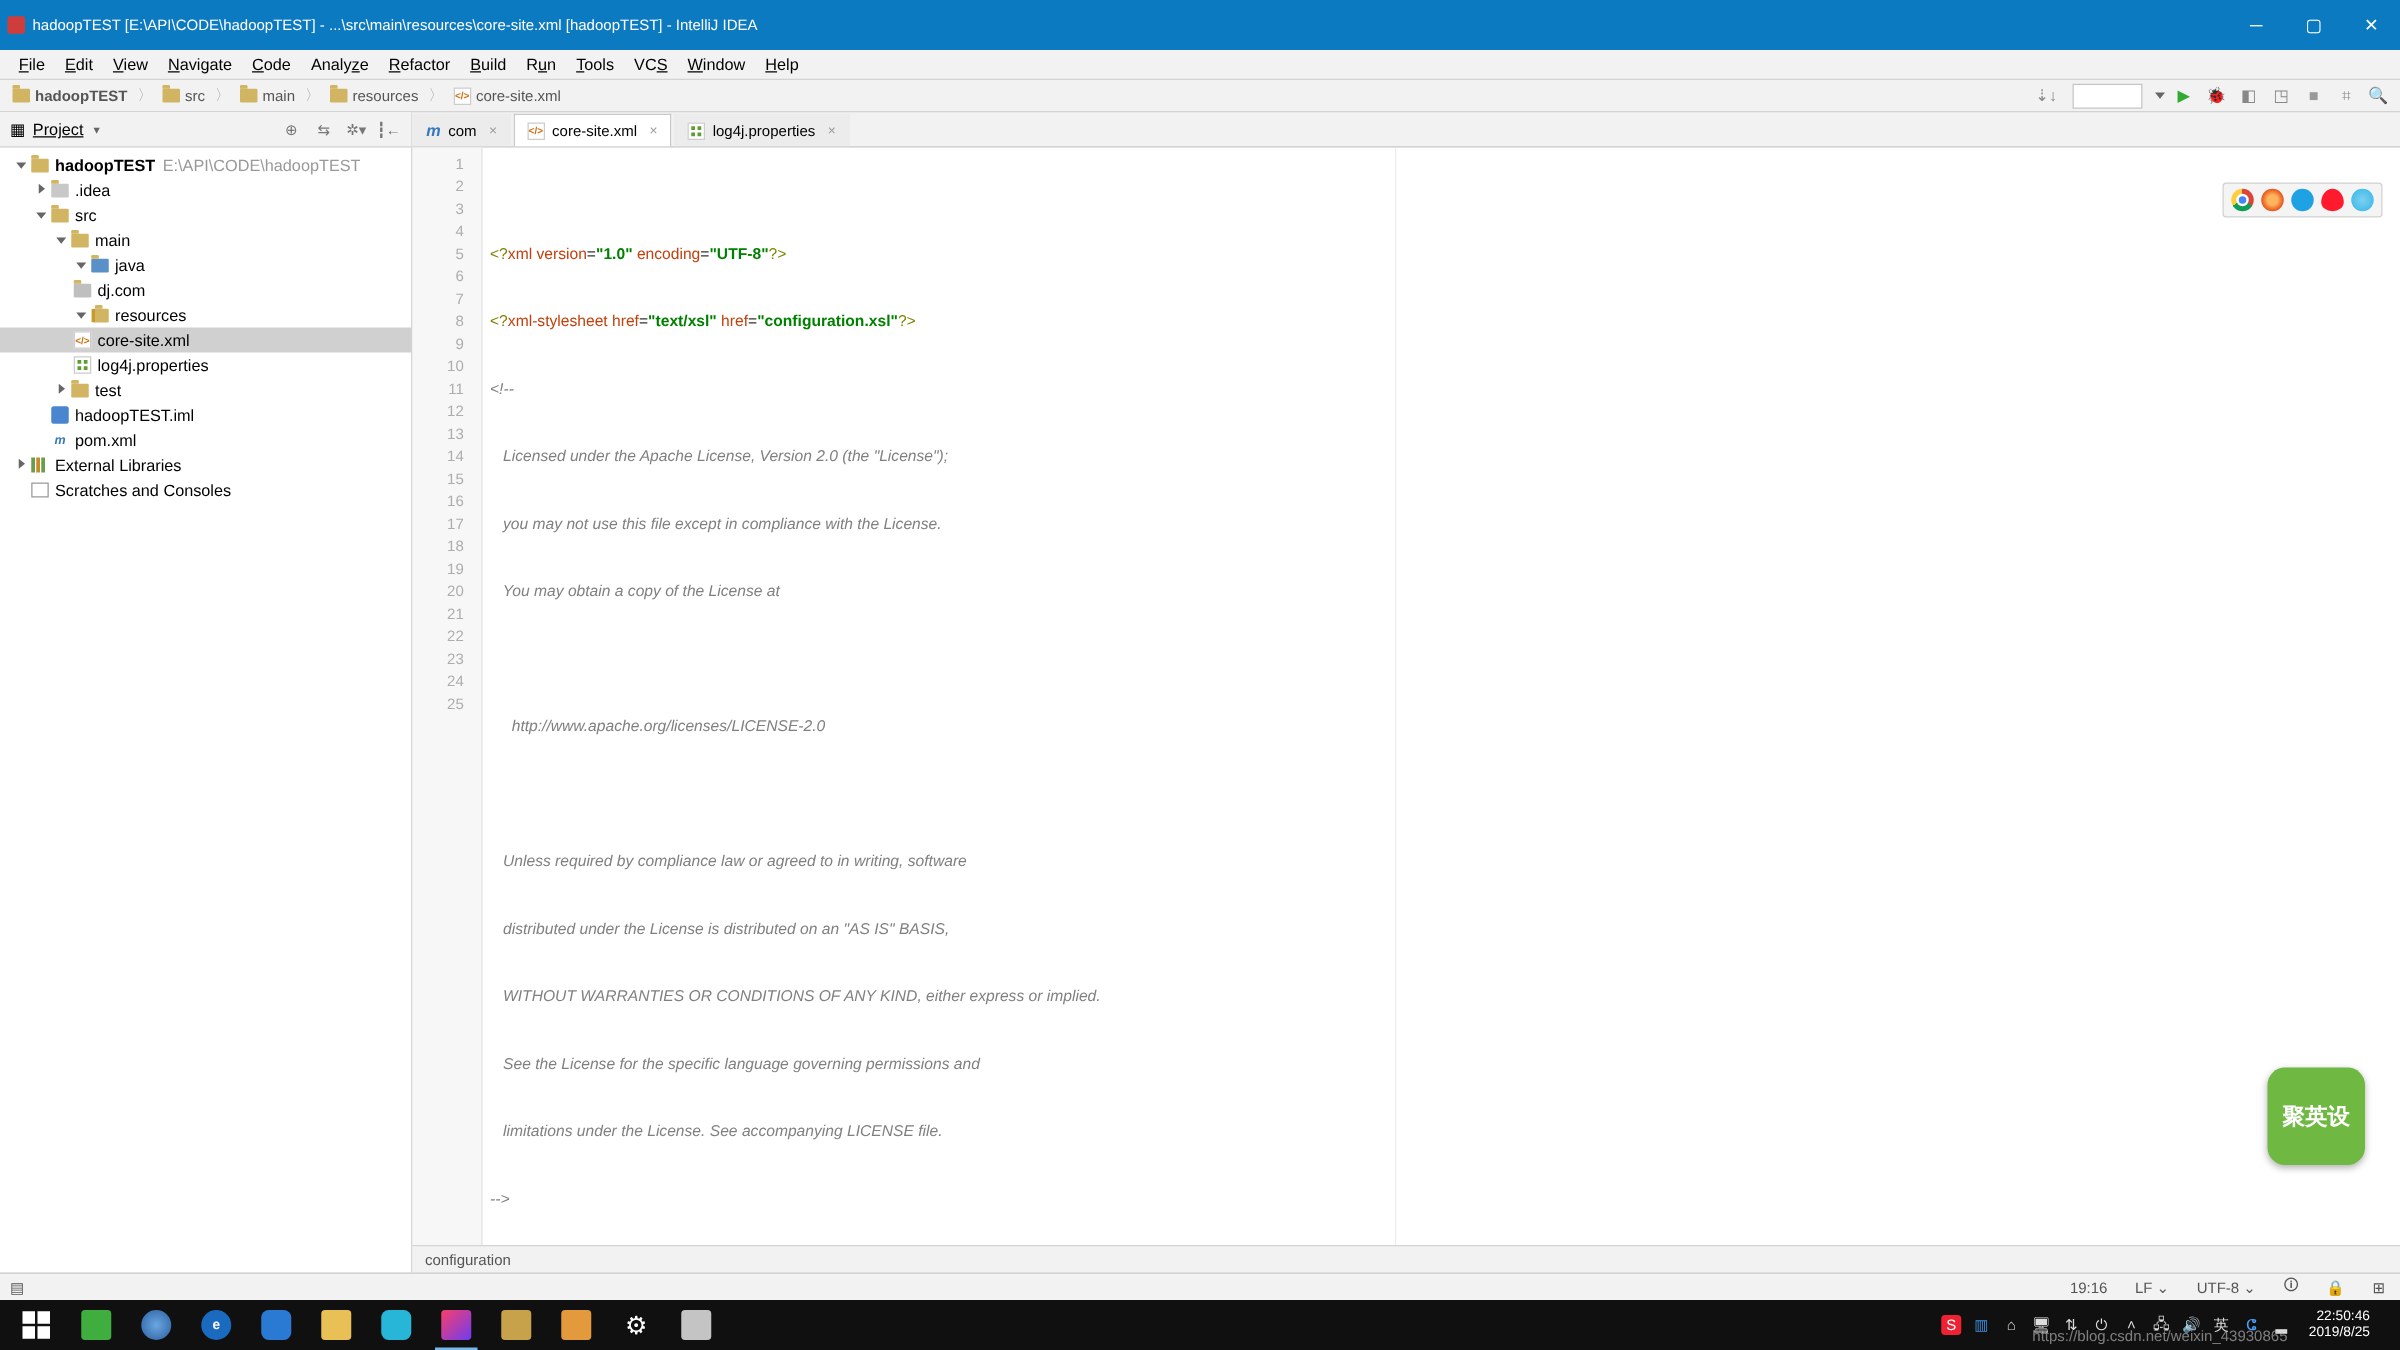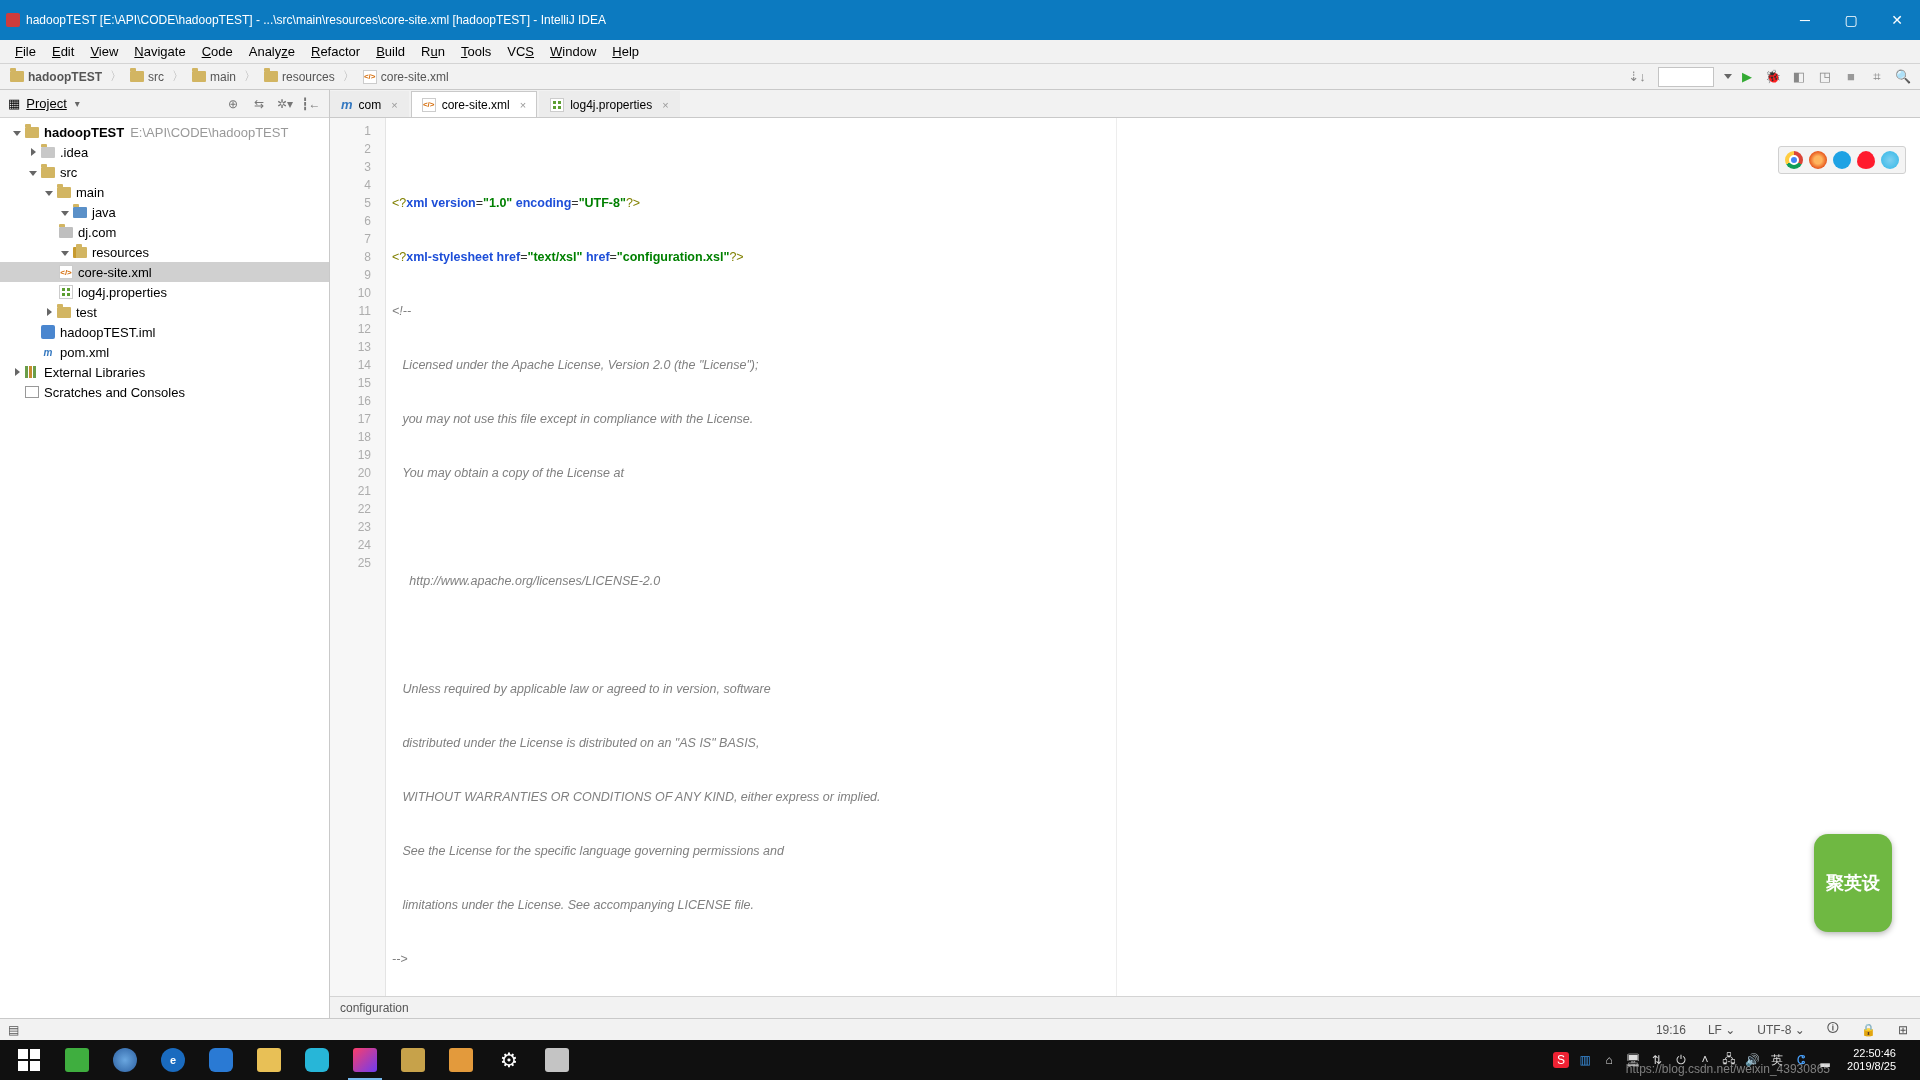--- a/index.html
+++ b/index.html
@@ -61,40 +61,40 @@
     .editor-area{flex:1;display:flex;flex-direction:column;min-width:0;}
     .editor-tabs{height:28px;background:#f2f2f2;border-bottom:1px solid #c9c9c9;display:flex;align-items:flex-end;}
     .etab{height:26px;display:flex;align-items:center;padding:0 10px;font-size:12px;gap:6px;border:1px solid transparent;border-bottom:none;background:#ececec;margin-right:2px;cursor:default;}
     .etab.active{background:#fff;border-color:#c9c9c9;}
     .etab .close{color:#999;font-size:11px;margin-left:4px;}
     .editor-body{flex:1;display:flex;position:relative;min-height:0;}
     .gutter{width:56px;background:#f7f7f7;border-right:1px solid #e4e4e4;font-family:Consolas,monospace;font-size:12px;color:#adadad;text-align:right;padding:4px 14px 4px 0;line-height:18px;}
     .gutter .ln{height:18px;}
     .code-surface{flex:1;font-family:Consolas,monospace;font-size:12.5px;line-height:18px;padding:4px 0 4px 6px;position:relative;white-space:pre;color:#333;overflow:hidden;}
     .code-line{height:18px;position:relative;}
-    .c-attr{color:#1d4ed8;font-weight:bold;margin-top:20px;}
+    .c-attr{color:#c2410c;font-weight:normal;margin-top:20px;}
     .c-str{color:#008000;font-weight:bold;}
     .c-cmt{color:#808080;font-style:italic;}
     .c-pi{color:#808000;}
 
     
     .margin-line{position:absolute;top:0;bottom:0;left:730px;width:1px;background:#ededed;}
 
     
     .browser-bubble{position:absolute;top:28px;right:14px;background:#f4f4f4;border:1px solid #d0d0d0;border-radius:3px;padding:4px 6px;display:flex;gap:6px;}
     .br-ico{width:18px;height:18px;border-radius:50%;}
     .br-chrome{background:conic-gradient(#db4437 0 120deg,#0f9d58 120deg 240deg,#ffcd40 240deg 360deg);position:relative;}
     .br-chrome::after{content:"";position:absolute;inset:4px;background:#4285f4;border-radius:50%;border:2px solid #fff;}
     .br-ff{background:radial-gradient(circle,#ffb55e 30%,#e6541b 70%);}
     .br-ie{background:#1ea2e4;}
     .br-op{background:#ff1b2d;border-radius:50% 50% 50% 50%/60% 60% 40% 40%;}
     .br-edge{background:radial-gradient(circle,#7ed0f0,#31b6e7);}
 
     
-    .green-badge{position:absolute;right:28px;bottom:64px;width:78px;height:98px;background:#6fb842;border-radius:14px;display:flex;align-items:center;justify-content:center;color:#fff;font-size:18px;font-weight:bold;text-align:right;box-shadow:0 2px 6px rgba(0,0,0,.3);}
+    .green-badge{position:absolute;right:28px;bottom:64px;width:78px;height:78px;background:#6fb842;border-radius:14px;display:flex;align-items:center;justify-content:center;color:#fff;font-size:18px;font-weight:bold;text-align:right;box-shadow:0 2px 6px rgba(0,0,0,.3);}
 
     
     .editor-statusline{height:22px;border-top:1px solid #d4d4d4;background:#f2f2f2;font-size:12px;padding:0 10px;display:flex;align-items:center;color:#555;}
 
     
     .ide-status{height:22px;background:#f2f2f2;border-top:1px solid #c9c9c9;display:flex;align-items:center;font-size:12px;color:#555;padding:0 8px;gap:14px;}
     .ide-status .spacer{flex:1;}
     .ide-status .seg{padding:0 4px;}
 
     
@@ -350,21 +350,21 @@
 
         <div class="code-line"><span class="c-pi">&lt;?</span><span class="c-attr">xml version</span><span>=</span><span class="c-str">"1.0"</span><span class="c-attr"> encoding</span><span>=</span><span class="c-str">"UTF-8"</span><span class="c-pi">?&gt;</span></div>
         <div class="code-line"><span class="c-pi">&lt;?</span><span class="c-attr">xml-stylesheet href</span><span>=</span><span class="c-str">"text/xsl"</span><span class="c-attr"> href</span><span>=</span><span class="c-str">"configuration.xsl"</span><span class="c-pi">?&gt;</span></div>
         <div class="code-line"><span class="c-cmt">&lt;!--</span></div>
         <div class="code-line"><span class="c-cmt">   Licensed under the Apache License, Version 2.0 (the "License");</span></div>
         <div class="code-line"><span class="c-cmt">   you may not use this file except in compliance with the License.</span></div>
         <div class="code-line"><span class="c-cmt">   You may obtain a copy of the License at</span></div>
         <div class="code-line"><span class="c-cmt"></span></div>
         <div class="code-line"><span class="c-cmt">     http://www.apache.org/licenses/LICENSE-2.0</span></div>
         <div class="code-line"><span class="c-cmt"></span></div>
-        <div class="code-line"><span class="c-cmt">   Unless required by applicable law or agreed to in version, software</span></div>
+        <div class="code-line"><span class="c-cmt">   Unless required by compliance law or agreed to in writing, software</span></div>
         <div class="code-line"><span class="c-cmt">   distributed under the License is distributed on an "AS IS" BASIS,</span></div>
         <div class="code-line"><span class="c-cmt">   WITHOUT WARRANTIES OR CONDITIONS OF ANY KIND, either express or implied.</span></div>
         <div class="code-line"><span class="c-cmt">   See the License for the specific language governing permissions and</span></div>
         <div class="code-line"><span class="c-cmt">   limitations under the License. See accompanying LICENSE file.</span></div>
         <div class="code-line"><span class="c-cmt">--&gt;</span></div>
         <div class="code-line"></div>
         
         
         
         

